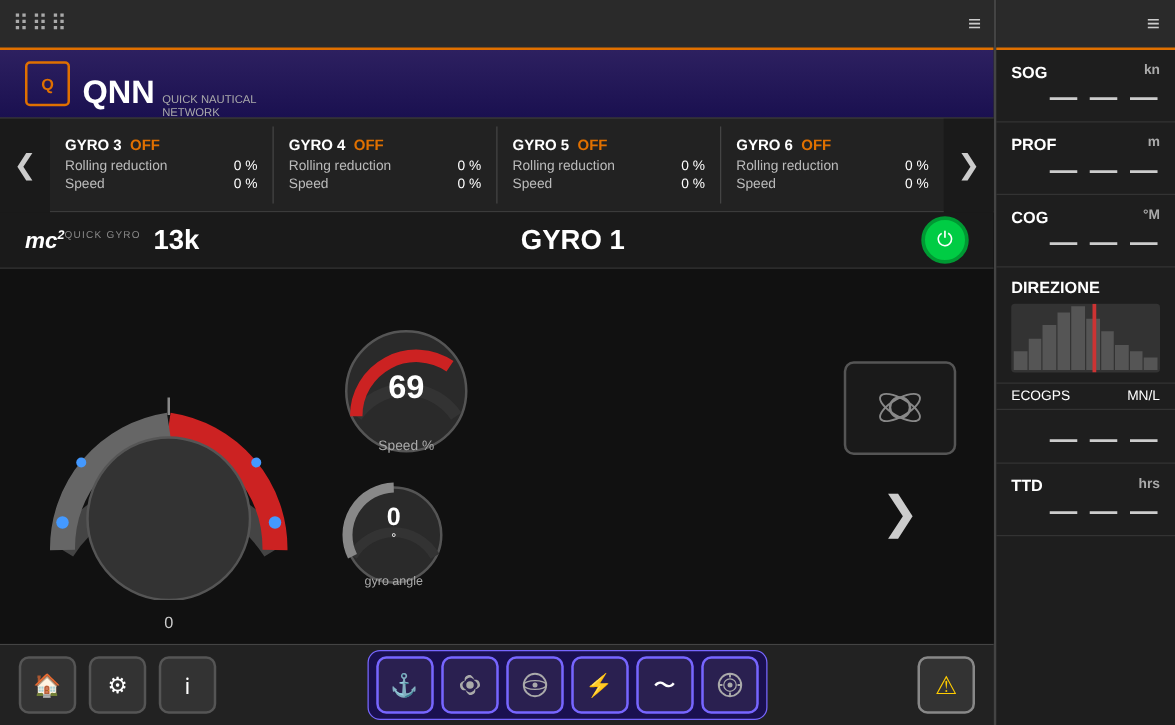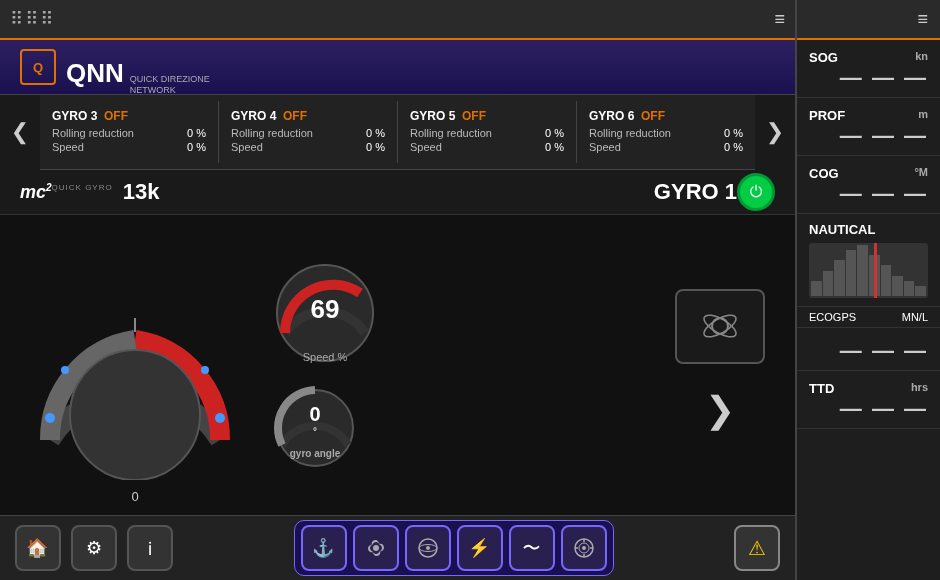--- a/index.html
+++ b/index.html
@@ -198,21 +198,21 @@
       color: #fff;
       font-size: 22px;
       font-weight: bold;
       margin-right: 20px;
     }
     .gyro-label {
       color: #fff;
       font-size: 22px;
       font-weight: bold;
       flex: 1;
-      text-align: right;
+      text-align: center;
     }
     .power-btn {
       width: 38px;
       height: 38px;
       border-radius: 50%;
       background: #00cc44;
       display: flex;
       align-items: center;
       justify-content: center;
       color: #fff;
@@ -530,21 +530,21 @@
   </div>
 
   <div class="header">
     <div class="logo-area">
       <div class="logo-icon">
         <span style="color:#e07000;font-weight:bold;font-size:13px;">Q</span>
       </div>
       <div class="logo-text">
         <span class="logo-qnn">QNN</span>
         <div class="logo-sub">
-          <div>QUICK DIREZIONE</div>
+          <div>QUICK NAUTICAL</div>
           <div>NETWORK</div>
         </div>
       </div>
     </div>
   </div>
 
   <div class="gyro-nav">
     <div class="nav-arrow">❮</div>
     <div class="gyro-items-container">
       <div class="gyro-item">
@@ -659,21 +659,21 @@
 
         <div class="angle-gauge-wrap">
           <svg class="angle-gauge" viewBox="0 0 90 90">
             <circle cx="45" cy="45" r="38" fill="#2a2a2a" stroke="#555" stroke-width="2"></circle>
             <path d="M 12 62 A 38 38 0 0 1 78 62" fill="none" stroke="#333" stroke-width="8"></path>
             <path d="M 12 62 A 38 38 0 0 1 45 7" fill="none" stroke="#888" stroke-width="8"></path>
           </svg>
           <div class="angle-center">
             <span class="angle-val">0</span><span class="angle-deg">°</span>
           </div>
-          <span style="position:absolute;bottom:14px;left:50%;transform:translateX(-50%);color:#aaa;font-size:10px;white-space:nowrap;font-weight:bold;">gyro angle</span>
+          <span style="position:absolute;bottom:2px;left:50%;transform:translateX(-50%);color:#aaa;font-size:10px;white-space:nowrap;">gyro angle</span>
         </div>
       </div>
 
       <div class="right-icons">
         <div class="gyro-icon-btn">
           <svg width="45" height="45" viewBox="0 0 45 45">
             <circle cx="22" cy="22" r="8" fill="none" stroke="#888" stroke-width="2"></circle>
             <ellipse cx="22" cy="22" rx="18" ry="7" fill="none" stroke="#888" stroke-width="1.5" transform="rotate(-30 22 22)"></ellipse>
             <ellipse cx="22" cy="22" rx="18" ry="7" fill="none" stroke="#888" stroke-width="1.5" transform="rotate(30 22 22)"></ellipse>
           </svg>
@@ -753,21 +753,21 @@
   <div class="sidebar-item">
     <div class="sidebar-item-label">
       <span>COG</span>
       <span class="sidebar-item-unit">°M</span>
     </div>
     <div class="sidebar-item-value">— — —</div>
   </div>
 
   <div class="sidebar-chart-area">
     <div class="sidebar-chart-label">
-      <span>NAUTICAL</span>
+      <span>DIREZIONE</span>
     </div>
     <div class="direction-chart">
       <div class="direction-bg-bars">
         <div class="dir-bar" style="height:30%"></div>
         <div class="dir-bar" style="height:50%"></div>
         <div class="dir-bar" style="height:70%"></div>
         <div class="dir-bar" style="height:90%"></div>
         <div class="dir-bar" style="height:100%"></div>
         <div class="dir-bar" style="height:80%"></div>
         <div class="dir-bar" style="height:60%"></div>

